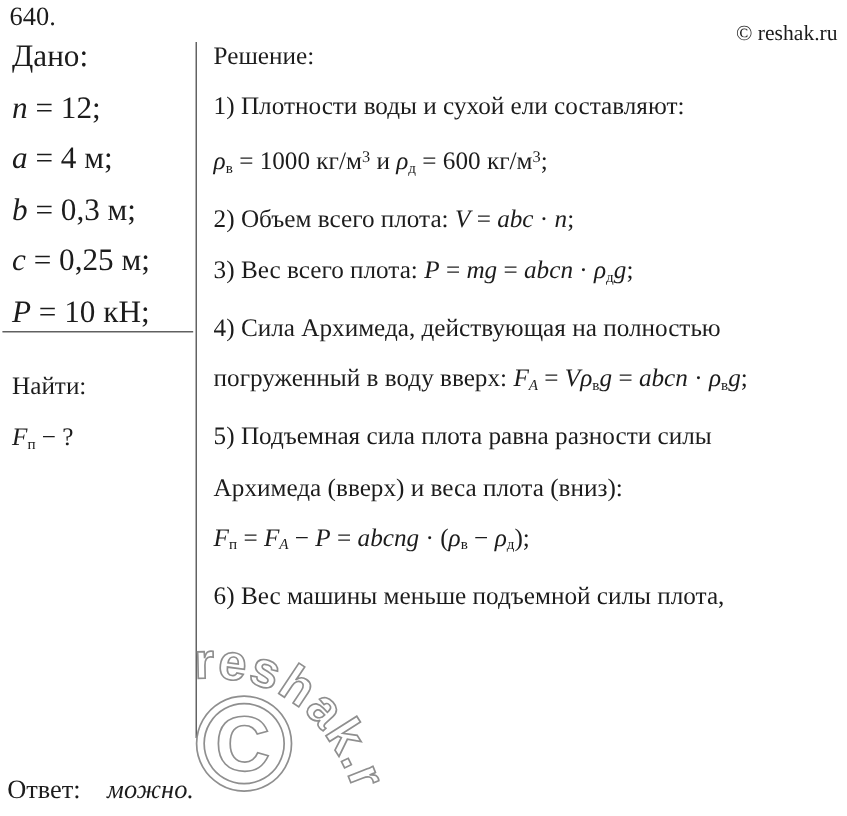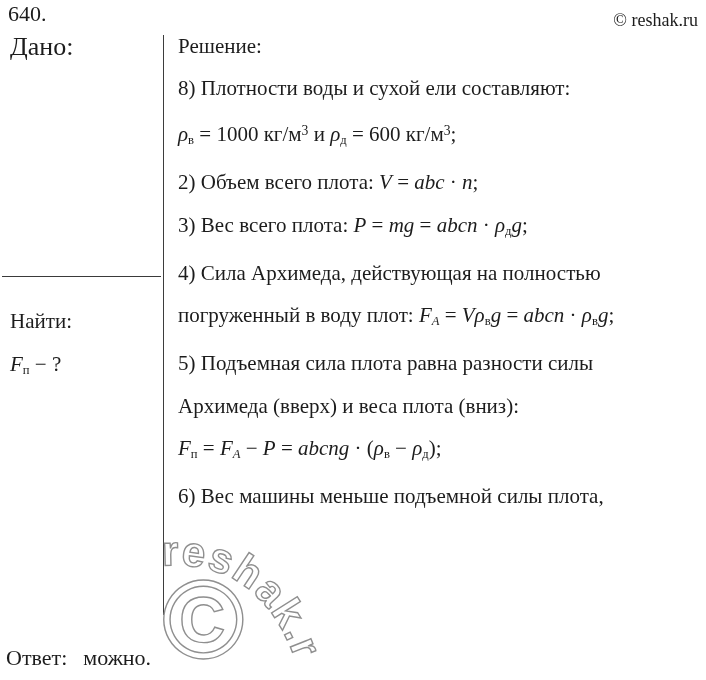--- a/index.html
+++ b/index.html
@@ -9,21 +9,21 @@
     position: relative;
     overflow: hidden;
     font-family: "Liberation Serif", "DejaVu Serif", serif;
     color: #1c1c1c;
   }
   .problem-number {
     position: absolute; left: 8px; top: 1px;
     font-size: 22px; font-weight: normal;
   }
   .site-credit {
-    position: absolute; right: 8px; top: 10px;
+    position: absolute; right: 8px; top: 17px;
     font-size: 18px;
   }
   .given-block {
     position: absolute; left: 10px; top: 26px;
     width: 150px; font-size: 26px; line-height: 42.5px;
     white-space: nowrap;
   }
   .find-rule {
     position: absolute; left: 2px; top: 276px;
     width: 159px; height: 0;
@@ -42,21 +42,21 @@
   }
   .solution-block {
     position: absolute; left: 178px; top: 25px;
     width: 532px; font-size: 21px; line-height: 42.4px;
   }
   .data-line, .sol-line { white-space: nowrap; }
   .answer-line {
     position: absolute; left: 6px; top: 645px;
     font-size: 22px;
   }
-  .answer-value { margin-left: 16px; }
+  .answer-value { margin-left: 22px; font-style: italic; }
   .seg-i    { font-style: italic; }
   .seg-sub  { font-size: 0.6em; vertical-align: -0.22em; }
   .seg-subi { font-size: 0.6em; vertical-align: -0.22em; font-style: italic; }
   .seg-sup  { font-size: 0.65em; vertical-align: 0.45em; }
   .watermark-svg {
     position: absolute; left: 0; top: 0;
     width: 706px; height: 680px;
     pointer-events: none;
   }
   .watermark-svg text, .watermark-svg textPath {
@@ -69,42 +69,49 @@
 </style>
 </head>
 <body>
 
 <div class="problem-number">640.</div>
 
 <div class="site-credit">© reshak.ru</div>
 
 <div class="given-block">
   <div>Дано:</div>
+  <div id="given-list">
+      <div class="data-line"><span class="seg-i">n</span><span> = 12;</span></div>
+      <div class="data-line"><span class="seg-i">a</span><span> = 4 м;</span></div>
+      <div class="data-line"><span class="seg-i">b</span><span> = 0,3 м;</span></div>
+      <div class="data-line"><span class="seg-i">c</span><span> = 0,25 м;</span></div>
+      <div class="data-line"><span class="seg-i">P</span><span> = 10 кН;</span></div>
+    </div>
 </div>
 
 <div class="find-rule"></div>
 
 <div class="find-block">
   <div>Найти:</div>
   <div id="find-expression" class="">
       <div class="data-line"><span class="seg-i">F</span><span class="seg-sub">п</span><span> − ?</span></div>
     </div>
 </div>
 
 <div class="col-divider"></div>
 
 <div class="solution-block">
   <div>Решение:</div>
   <div id="solution-lines">
-      <div class="sol-line"><span>8) Плотности воды и сухой ели составляют:</span></div>
+      <div class="sol-line"><span>1) Плотности воды и сухой ели составляют:</span></div>
       <div class="sol-line"><span class="seg-i">ρ</span><span class="seg-sub">в</span><span> = 1000 кг/м</span><span class="seg-sup">3</span><span> и </span><span class="seg-i">ρ</span><span class="seg-sub">д</span><span> = 600 кг/м</span><span class="seg-sup">3</span><span>;</span></div>
       <div class="sol-line"><span>2) Объем всего плота: </span><span class="seg-i">V</span><span> = </span><span class="seg-i">abc</span><span> · </span><span class="seg-i">n</span><span>;</span></div>
       <div class="sol-line"><span>3) Вес всего плота: </span><span class="seg-i">P</span><span> = </span><span class="seg-i">mg</span><span> = </span><span class="seg-i">abcn</span><span> · </span><span class="seg-i">ρ</span><span class="seg-sub">д</span><span class="seg-i">g</span><span>;</span></div>
       <div class="sol-line"><span>4) Сила Архимеда, действующая на полностью</span></div>
-      <div class="sol-line"><span>погруженный в воду плот: </span><span class="seg-i">F</span><span class="seg-subi">A</span><span> = </span><span class="seg-i">Vρ</span><span class="seg-sub">в</span><span class="seg-i">g</span><span> = </span><span class="seg-i">abcn</span><span> · </span><span class="seg-i">ρ</span><span class="seg-sub">в</span><span class="seg-i">g</span><span>;</span></div>
+      <div class="sol-line"><span>погруженный в воду вверх: </span><span class="seg-i">F</span><span class="seg-subi">A</span><span> = </span><span class="seg-i">Vρ</span><span class="seg-sub">в</span><span class="seg-i">g</span><span> = </span><span class="seg-i">abcn</span><span> · </span><span class="seg-i">ρ</span><span class="seg-sub">в</span><span class="seg-i">g</span><span>;</span></div>
       <div class="sol-line"><span>5) Подъемная сила плота равна разности силы</span></div>
       <div class="sol-line"><span>Архимеда (вверх) и веса плота (вниз):</span></div>
       <div class="sol-line"><span class="seg-i">F</span><span class="seg-sub">п</span><span> = </span><span class="seg-i">F</span><span class="seg-subi">A</span><span> − </span><span class="seg-i">P</span><span> = </span><span class="seg-i">abcng</span><span> · (</span><span class="seg-i">ρ</span><span class="seg-sub">в</span><span> − </span><span class="seg-i">ρ</span><span class="seg-sub">д</span><span>);</span></div>
       <div class="sol-line"><span>6) Вес машины меньше подъемной силы плота,</span></div>
     </div>
 </div>
 
 <div class="answer-line">
   <span>Ответ:</span><span class="answer-value">можно.</span>
 </div>

